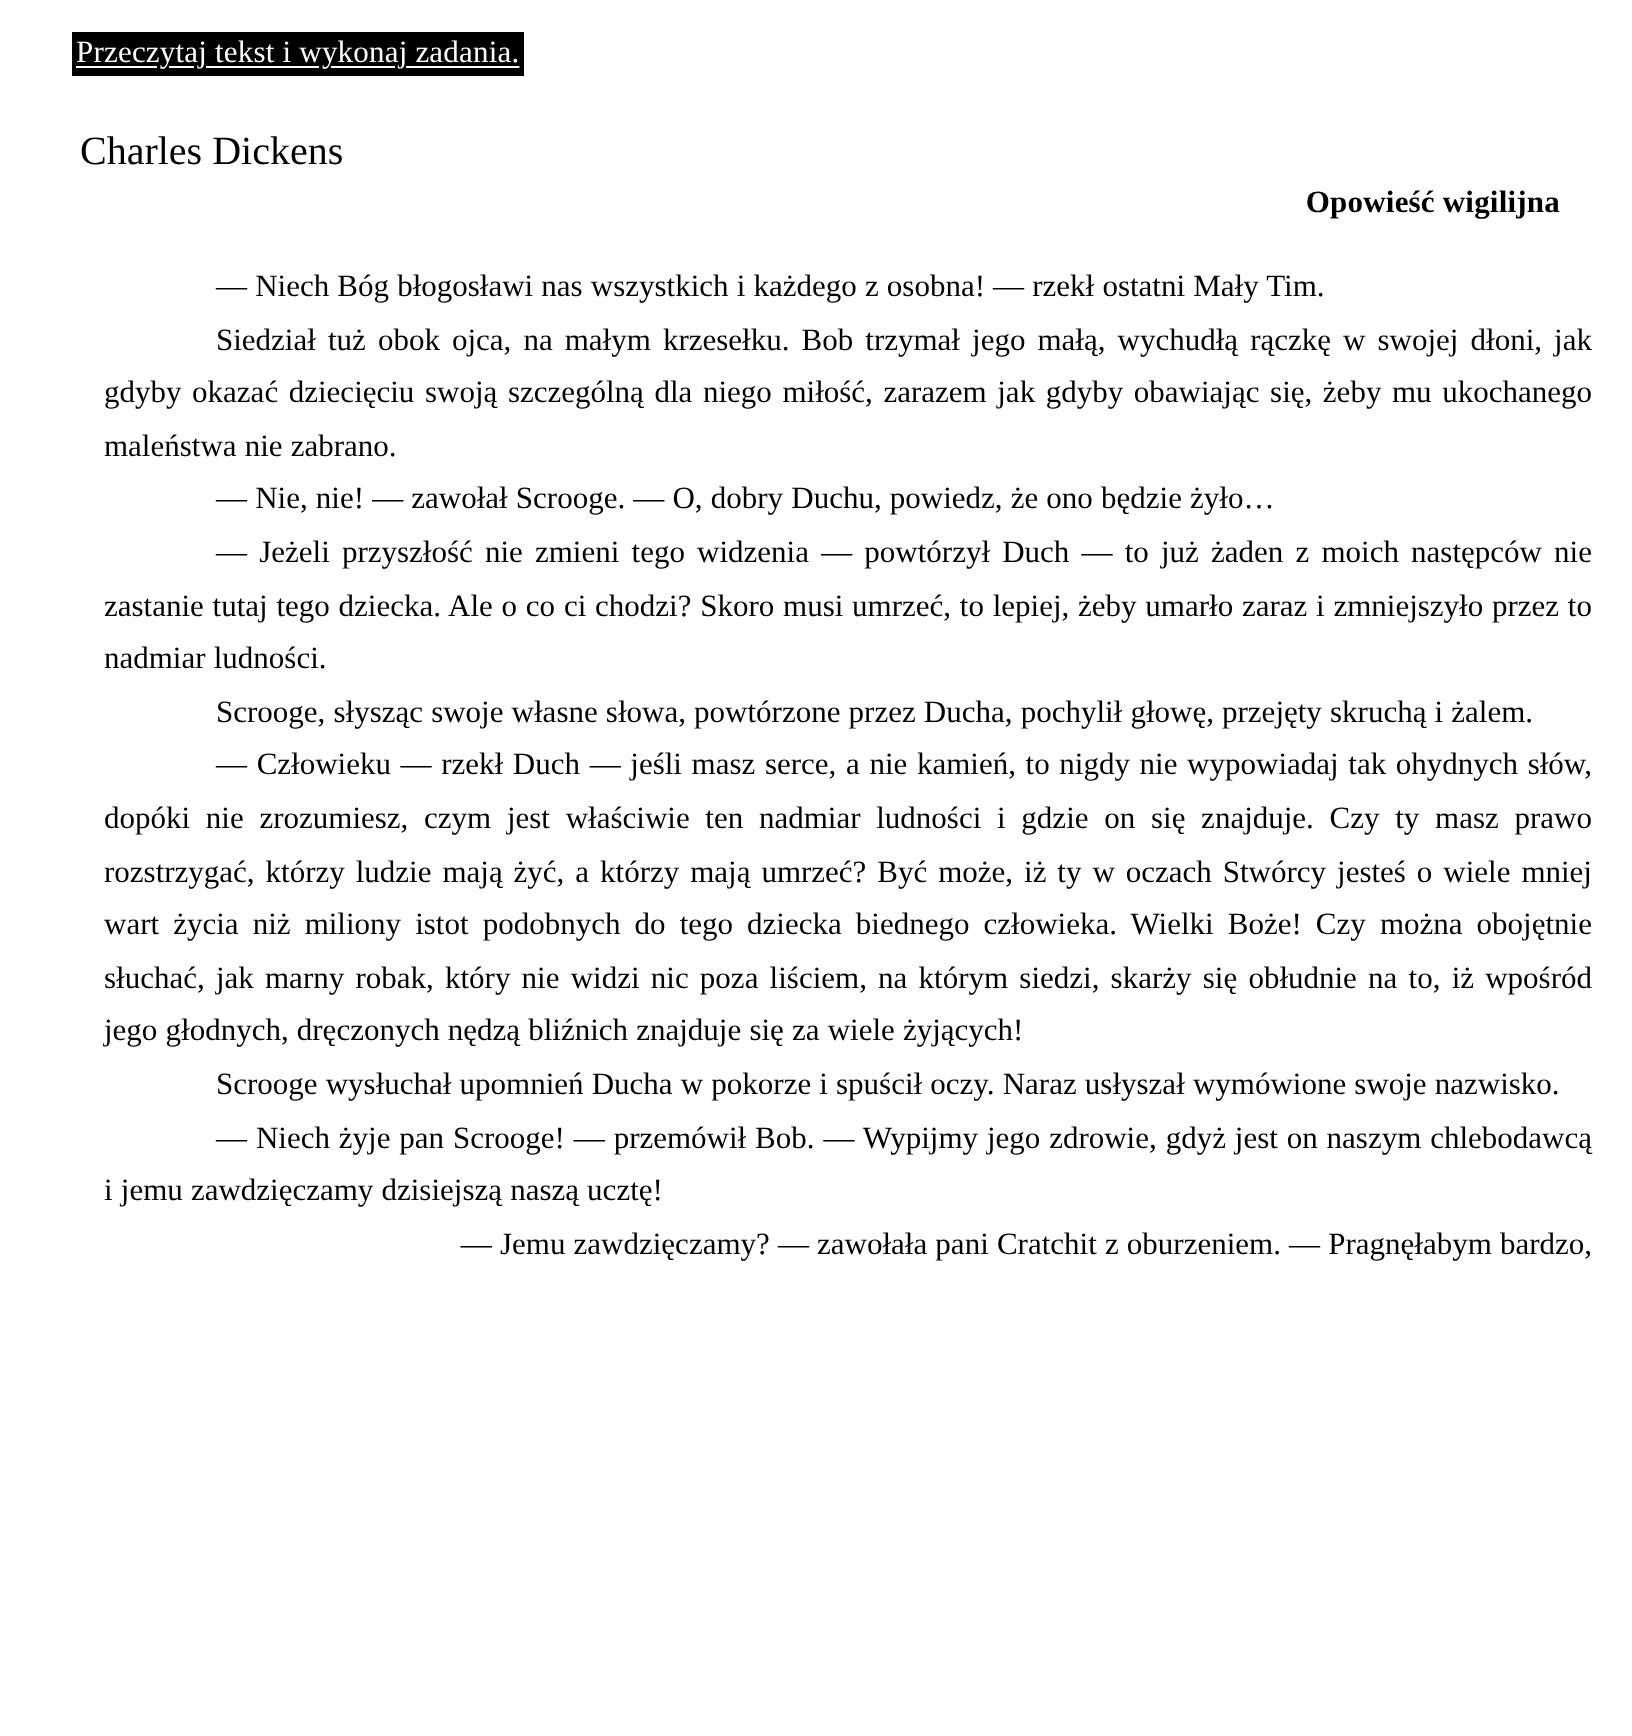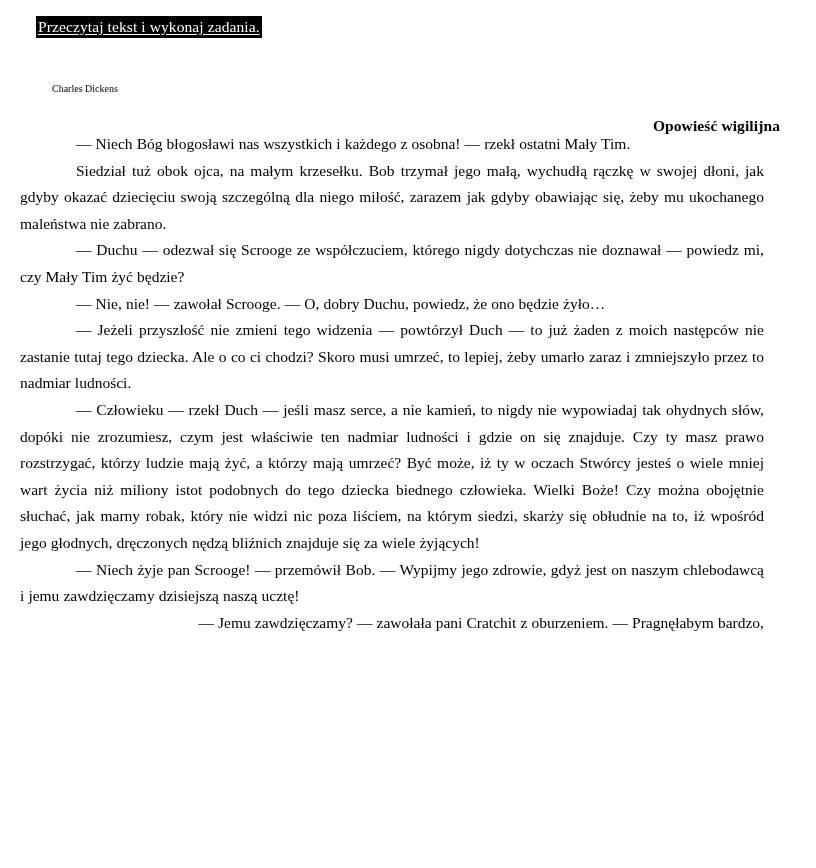--- a/index.html
+++ b/index.html
@@ -48,38 +48,38 @@
   }
 
   
   .byline {
     position: absolute;
     left: 36px;
     top: 62px;
     width: 744px;
   }
   .author {
-    font-size: 10px;
+    font-size: 20px;
     line-height: 21px;
     font-weight: 400;
-    margin: 16px;
+    margin: 4px;
   }
   .book-title {
     font-size: 15.5px;
     line-height: 21px;
     font-weight: 700;
     margin: 0;
     letter-spacing: 0.1px;
     text-align: right;
   }
 
   
   .body-text {
     position: absolute;
-    left: 20px;
+    left: 52px;
     top: 131px;
     width: 744px;
   }
   .body-text p {
     margin: 0 0 0 0;
     font-size: 15.5px;
     line-height: 26.6px;
     text-align: justify;
     text-justify: inter-word;
     text-indent: 56px;
@@ -100,21 +100,22 @@
   </div>
 
   <div class="byline">
     <div class="author">Charles Dickens</div>
     <div class="book-title">Opowieść wigilijna</div>
   </div>
 
   <div class="body-text">
     <p>— Niech Bóg błogosławi nas wszystkich i każdego z osobna! — rzekł ostatni Mały Tim.</p>
     <p>Siedział tuż obok ojca, na małym krzesełku. Bob trzymał jego małą, wychudłą rączkę w swojej dłoni, jak gdyby okazać dziecięciu swoją szczególną dla niego miłość, zarazem jak gdyby obawiając się, żeby mu ukochanego maleństwa nie zabrano.</p>
-    <p>— Duchu — odezwał się Scrooge ze współczuciem, którego nigdy dotychczas nie doznawał — powiedz mi, czy Mały Tim żyć będzie?</p>
     <p>— Nie, nie! — zawołał Scrooge. — O, dobry Duchu, powiedz, że ono będzie żyło…</p>
     <p>— Jeżeli przyszłość nie zmieni tego widzenia — powtórzył Duch — to już żaden z moich następców nie zastanie tutaj tego dziecka. Ale o co ci chodzi? Skoro musi umrzeć, to lepiej, żeby umarło zaraz i zmniejszyło przez to nadmiar ludności.</p>
+    <p>Scrooge, słysząc swoje własne słowa, powtórzone przez Ducha, pochylił głowę, przejęty skruchą i żalem.</p>
     <p>— Człowieku — rzekł Duch — jeśli masz serce, a nie kamień, to nigdy nie wypowiadaj tak ohydnych słów, dopóki nie zrozumiesz, czym jest właściwie ten nadmiar ludności i gdzie on się znajduje. Czy ty masz prawo rozstrzygać, którzy ludzie mają żyć, a którzy mają umrzeć? Być może, iż ty w oczach Stwórcy jesteś o wiele mniej wart życia niż miliony istot podobnych do tego dziecka biednego człowieka. Wielki Boże! Czy można obojętnie słuchać, jak marny robak, który nie widzi nic poza liściem, na którym siedzi, skarży się obłudnie na to, iż wpośród jego głodnych, dręczonych nędzą bliźnich znajduje się za wiele żyjących!</p>
+    <p>Scrooge wysłuchał upomnień Ducha w pokorze i spuścił oczy. Naraz usłyszał wymówione swoje nazwisko.</p>
     <p>— Niech żyje pan Scrooge! — przemówił Bob. — Wypijmy jego zdrowie, gdyż jest on naszym chlebodawcą i jemu zawdzięczamy dzisiejszą naszą ucztę!</p>
     <p>— Jemu zawdzięczamy? — zawołała pani Cratchit z oburzeniem. — Pragnęłabym bardzo,</p>
   </div>
 
 </div>
 
 </body></html>

